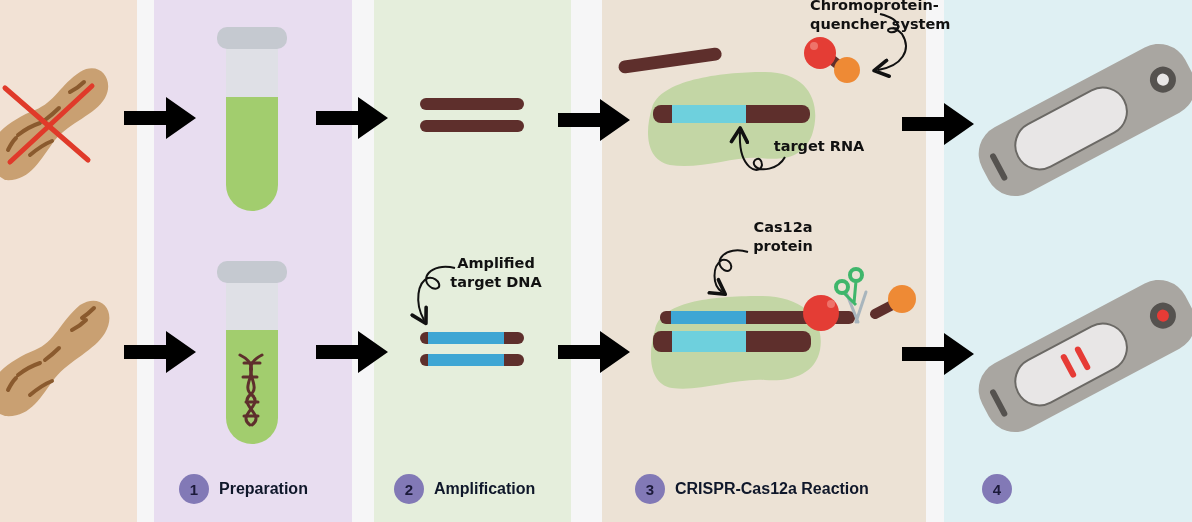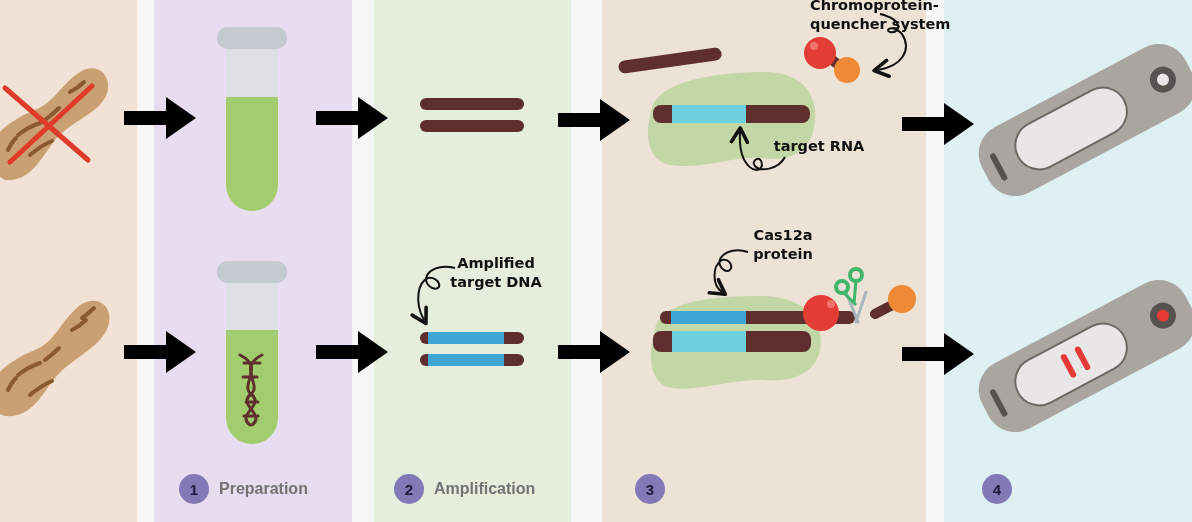--- a/index.html
+++ b/index.html
@@ -6,21 +6,21 @@
   body { width:1192px; height:522px; position:relative; overflow:hidden; background:#f6f6f7; font-family:"Liberation Sans", sans-serif; }
   .panel { position:absolute; top:0; height:522px; }
   .p0 { left:0; width:137px; background:#f2e2d5; }
   .p1 { left:154px; width:198px; background:#e8ddf0; }
   .p2 { left:374px; width:197px; background:#e5eedc; }
   .p3 { left:602px; width:324px; background:#ece2d5; }
   .p4 { left:944px; width:248px; background:#dff0f3; }
   svg.art { position:absolute; left:0; top:0; width:1192px; height:522px; }
   .step { position:absolute; top:474px; display:flex; align-items:center; gap:10px; }
   .badge { width:30px; height:30px; border-radius:50%; background:#8279b6; color:#1c1a3a; font-weight:bold; font-size:15px; display:flex; align-items:center; justify-content:center; }
-  .step-label { font-weight:bold; font-size:16px; color:#737373; }
+  .step-label { font-weight:bold; font-size:16px; color:#0f172a; }
   .ann { position:absolute; font-family:"DejaVu Sans", sans-serif; font-weight:bold; font-size:14.5px; color:#111; text-align:center; line-height:19px; }
 </style>
 </head>
 <body>
 
 <div class="panel p0"></div>
 <div class="panel p1"></div>
 <div class="panel p2"></div>
 <div class="panel p3"></div>
 <div class="panel p4"></div>
@@ -136,29 +136,30 @@
     <circle cx="86" cy="0" r="13" fill="#55524f"></circle>
     <circle cx="86" cy="0" r="6" fill="#e63b36"></circle>
   </g>
 </svg>
 
 <div class="ann" style="left:810px; top:-4px; width:120px; white-space:pre;">Chromoprotein-
 quencher system</div>
 <div class="ann" style="left:764px; top:137px; width:110px;">target RNA</div>
 <div class="ann" style="left:436px; top:254px; width:120px; white-space:pre;">Amplified
 target DNA</div>
-<div class="ann" style="left:738px; top:226px; width:90px; white-space:pre;">Cas12a
+<div class="ann" style="left:738px; top:218px; width:90px; white-space:pre;">Cas12a
 protein</div>
 
 <div class="step" style="left:179px;">
   <div class="badge">1</div>
   <div class="step-label">Preparation</div>
 </div>
 <div class="step" style="left:394px;">
   <div class="badge">2</div>
   <div class="step-label">Amplification</div>
 </div>
 <div class="step" style="left:635px;">
   <div class="badge">3</div>
+  <div class="step-label">CRISPR-Cas12a Reaction</div>
 </div>
 <div class="step" style="left:982px;">
   <div class="badge">4</div>
 </div>
 
 </body></html>

